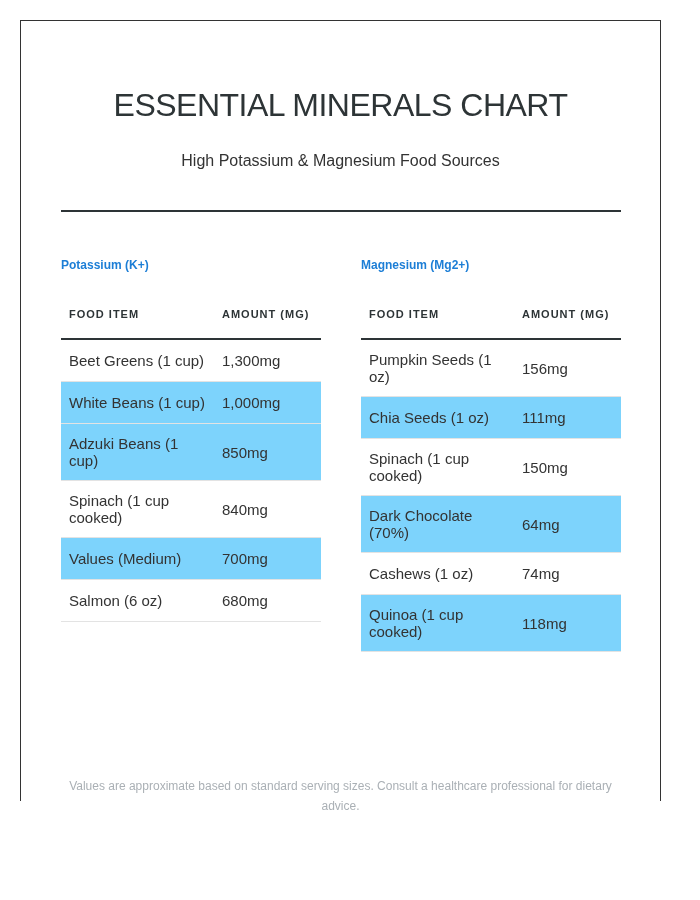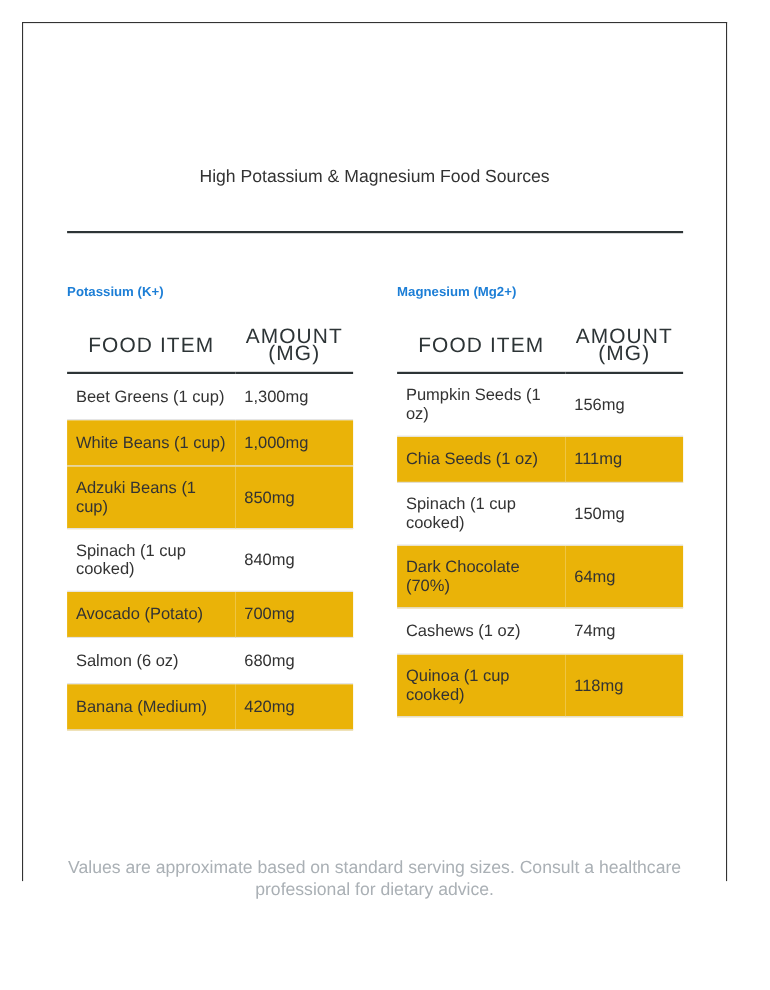--- a/index.html
+++ b/index.html
@@ -10,33 +10,34 @@
   .title { position: absolute; left: 0; right: 0; top: 66px; text-align: center;
            font-size: 32px; font-weight: normal; color: #2d3436; letter-spacing: -0.5px; margin: 0; }
   .subtitle { position: absolute; left: 0; right: 0; top: 131px; text-align: center;
               font-size: 16px; color: #333; margin: 0; }
   .rule { position: absolute; left: 40px; width: 560px; top: 189px; height: 2px; background: #2d3436; }
   .col { position: absolute; top: 234px; width: 260px; }
   .col.left { left: 40px; }
   .col.right { left: 340px; }
   .col h2 { margin: 0; font-size: 12px; font-weight: bold; color: #1c7ed6; height: 20px; line-height: 20px; }
   table { border-collapse: collapse; width: 260px; margin-top: 15px; table-layout: fixed; }
-  th { text-align: center; font-size: 19px; font-weight: normal; letter-spacing: 1px; color: #2d3436;
+  th { text-align: left; font-size: 11px; font-weight: bold; letter-spacing: 1px; color: #2d3436;
        padding: 0 8px; height: 48px; line-height: 15px; border-bottom: 2px solid #2d3436; vertical-align: middle; }
   th.c1 { width: 137px; }
   td { font-size: 15px; color: #333; padding: 11px 8px; line-height: 17px; border-bottom: 1px solid #e3e3e3;
        vertical-align: middle; height: 19px; }
-  tr.alt td { background: #eab308; }
+  tr.alt td { background: #7dd3fc; }
   .footer { position: absolute; left: 40px; right: 40px; top: 743px; text-align: center;
-            font-size: 16px; line-height: 20px; color: #aab0b5; }
+            font-size: 12px; line-height: 20px; color: #aab0b5; }
 </style>
 </head>
 <body>
 
 <div class="sheet">
+  <h1 class="title">ESSENTIAL MINERALS CHART</h1>
   <p class="subtitle">High Potassium &amp; Magnesium Food Sources</p>
   <div class="rule"></div>
 
   <section class="col left">
     <h2>Potassium (K+)</h2>
     <table>
       <thead>
         <tr>
           <th class="c1">FOOD ITEM</th>
           <th>AMOUNT (MG)</th>
@@ -53,30 +54,26 @@
           </tr>
         <tr class="alt">
             <td>Adzuki Beans (1 cup)</td>
             <td>850mg</td>
           </tr>
         <tr>
             <td>Spinach (1 cup cooked)</td>
             <td>840mg</td>
           </tr>
         <tr class="alt">
-            <td>Avocado (Potato)</td>
+            <td>Values (Medium)</td>
             <td>700mg</td>
           </tr>
         <tr>
             <td>Salmon (6 oz)</td>
             <td>680mg</td>
-          </tr>
-        <tr class="alt">
-            <td>Banana (Medium)</td>
-            <td>420mg</td>
           </tr>
       </tbody>
     </table>
   </section>
 
   <section class="col right">
     <h2>Magnesium (Mg2+)</h2>
     <table>
       <thead>
         <tr>

